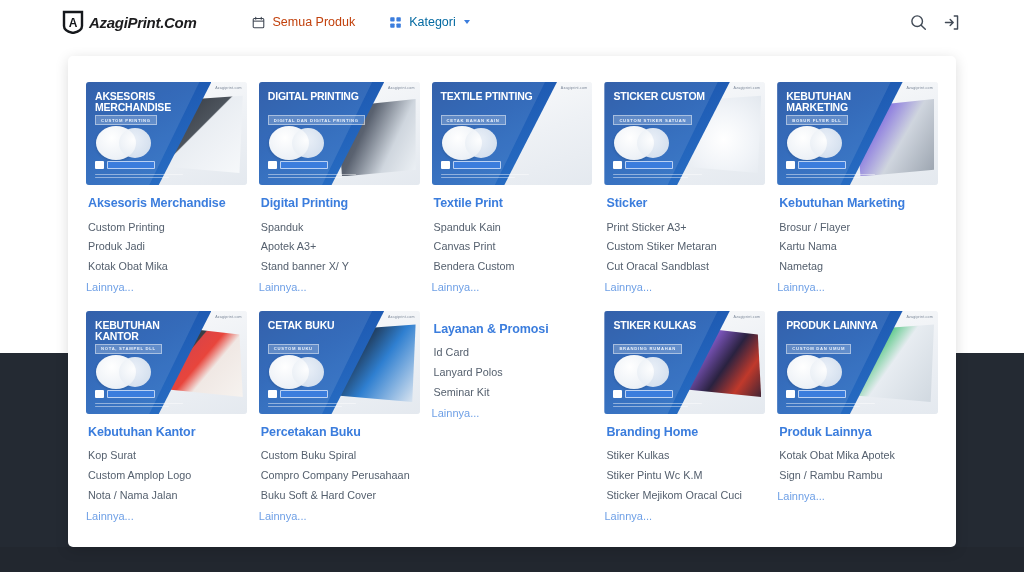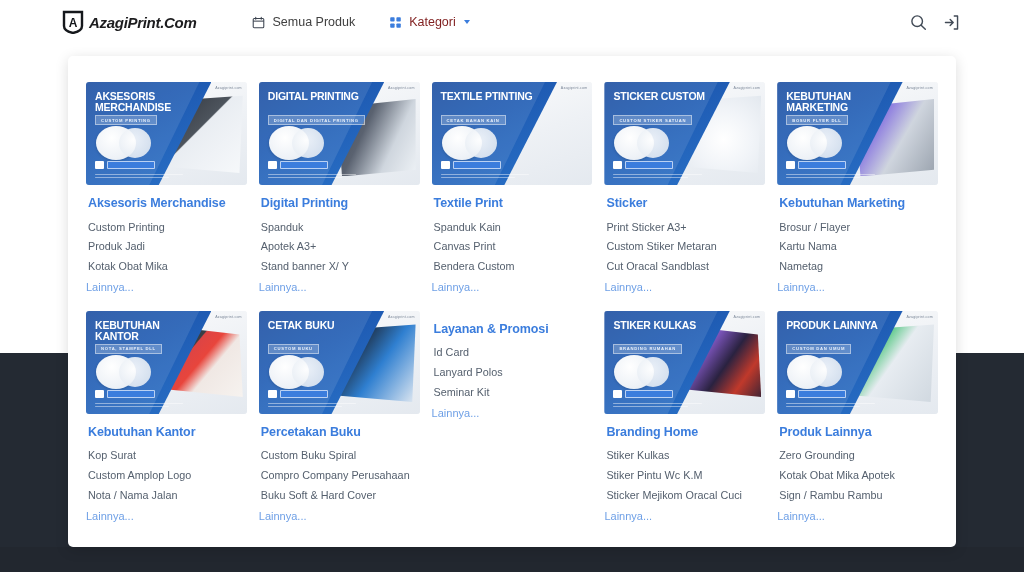--- a/index.html
+++ b/index.html
@@ -60,24 +60,24 @@
     display: flex;
     align-items: center;
     margin-left: 56px;
     gap: 34px;
   }
   .nav-item {
     display: flex;
     align-items: center;
     gap: 7px;
     font-size: 12.5px;
-    color: #404040;
+    color: #c2410c;
     cursor: pointer;
   }
-  .nav-item.accent { color: #7f1d1d; }
+  .nav-item.accent { color: #0369a1; }
   .nav-ico { display: flex; align-items: center; }
   .caret {
     display: inline-block;
     width: 0; height: 0;
     border-left: 3.5px solid transparent;
     border-right: 3.5px solid transparent;
     border-top: 4px solid #3b7ddd;
     margin-left: 1px;
   }
   .header-right {
@@ -572,21 +572,20 @@
         <span class="sq"></span>
         <span class="pill" title="SHOP NOW"></span>
       </div>
       <div class="fine">
               <i></i>
               <i></i>
             </div>
     </div>
     <div class="cat-title">Produk Lainnya</div>
     <div class="sub-list">
-            <div class="sub-item">Zero Grounding</div>
             <div class="sub-item">Kotak Obat Mika Apotek</div>
             <div class="sub-item">Sign / Rambu Rambu</div>
           </div>
     <div class="more-link">Lainnya...</div>
   </div>
 </div>
   </div>
 
 </div>
 

